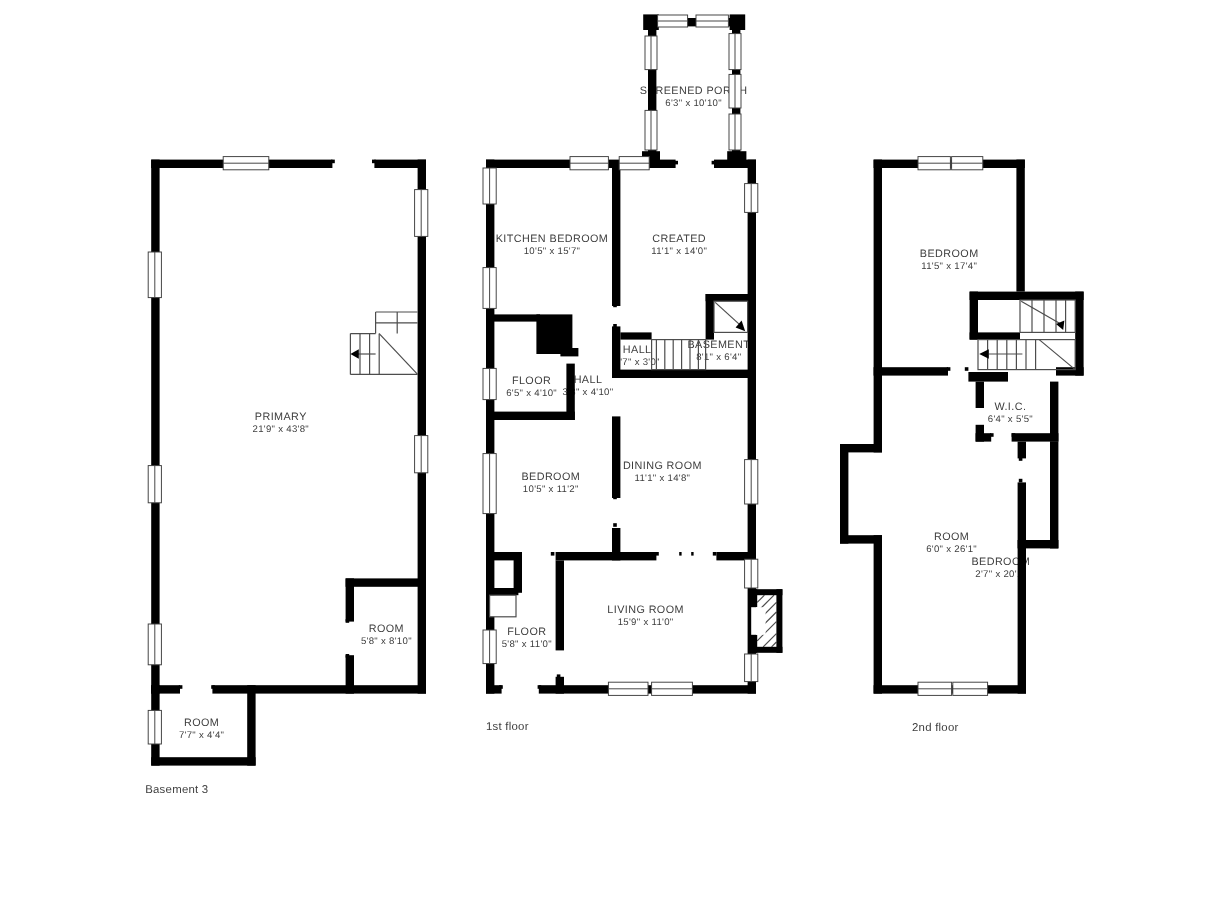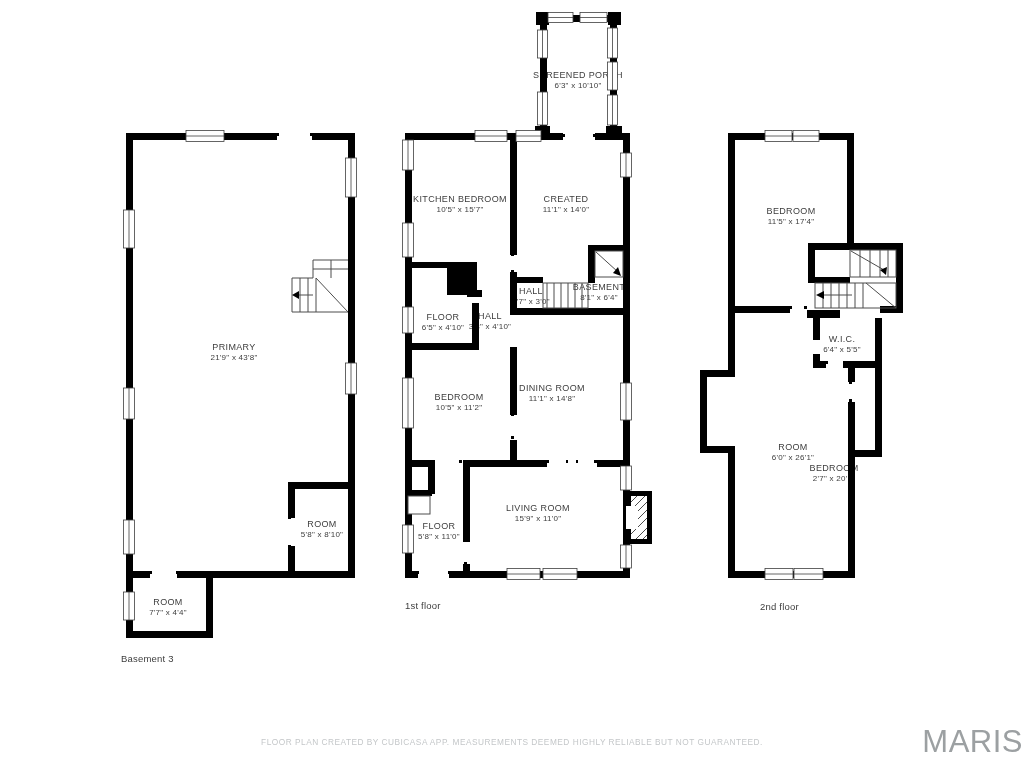--- a/index.html
+++ b/index.html
@@ -362,16 +362,14 @@
   <div class="room" style="left:793px;top:442px">
     <div class="rn">ROOM</div>
     <div class="rd">6'0" x 26'1"</div>
   </div>
   <div class="room" style="left:834px;top:463px">
     <div class="rn">BEDROOM</div>
     <div class="rd">2'7" x 20'1"</div>
   </div>
   <div class="floorname" style="left:760px;top:601px">2nd floor</div>
 
-  <div class="disclaimer">FLOOR PLAN CREATED BY CUBICASA APP. MEASUREMENTS DEEMED HIGHLY RELIABLE BUT NOT GUARANTEED.</div>
-  <div class="logo">MARIS</div>
 
 </div>
 
 </body></html>

